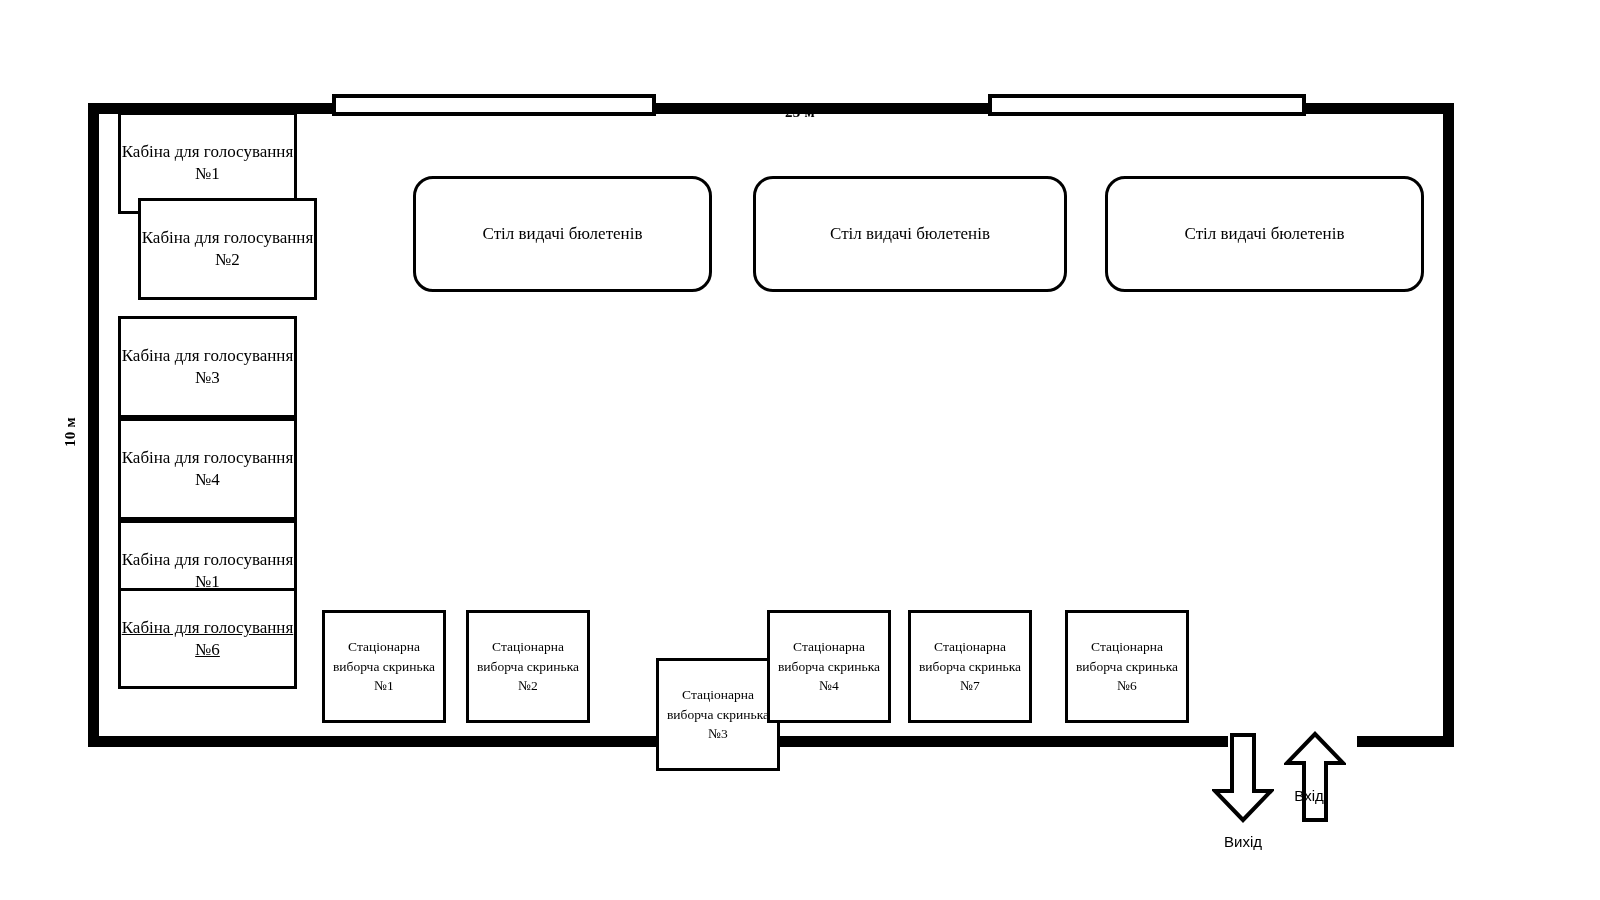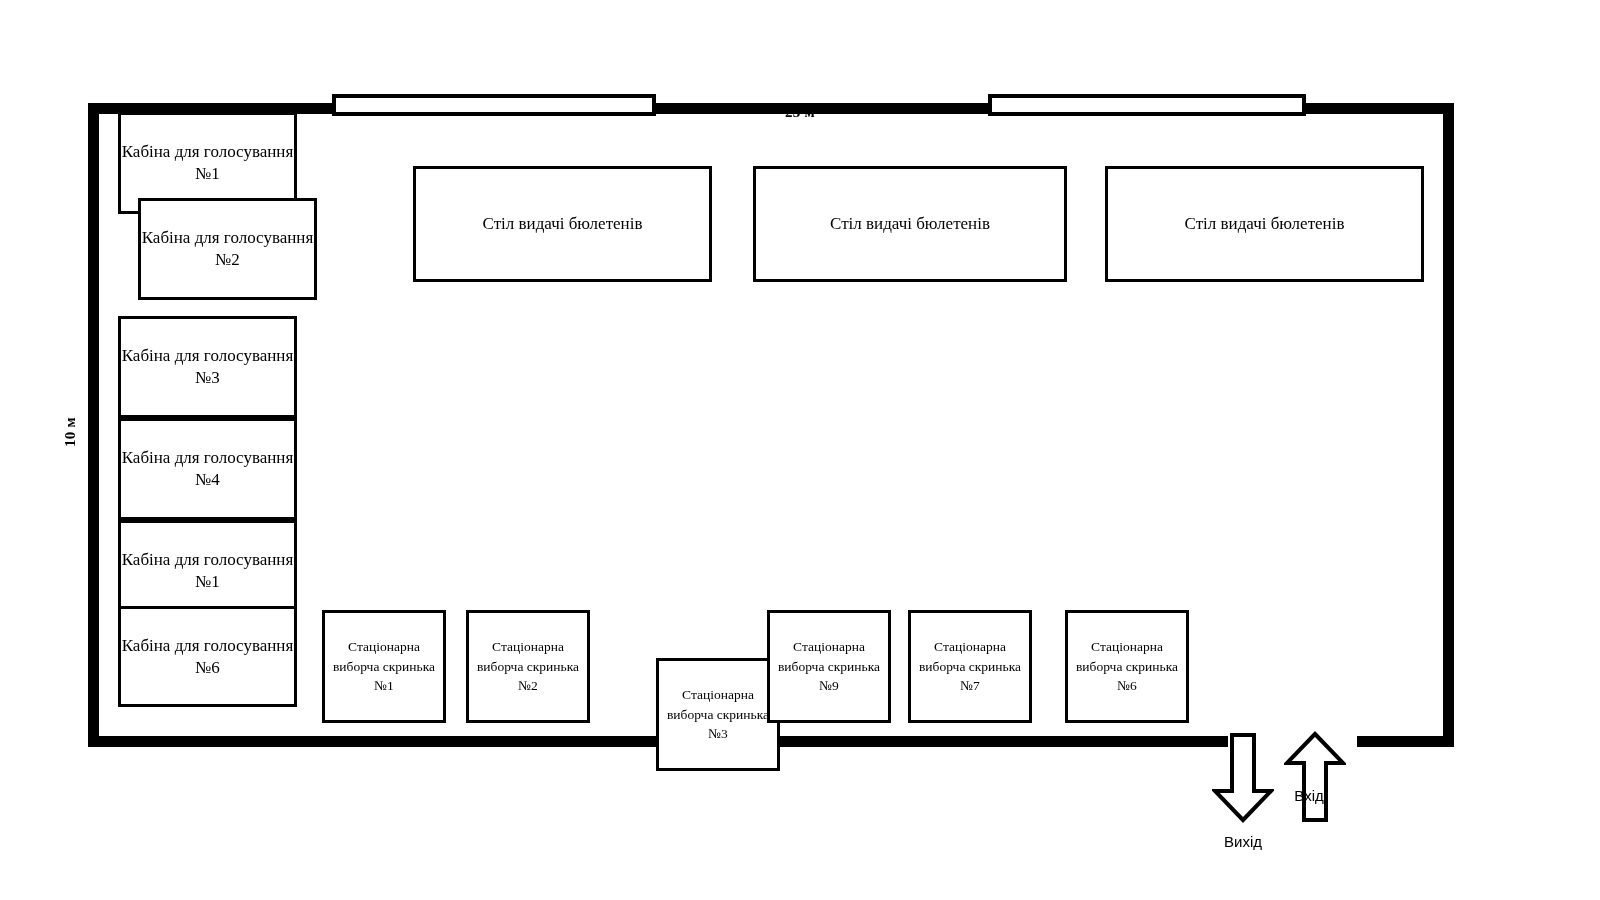--- a/index.html
+++ b/index.html
@@ -67,28 +67,29 @@
     width:179px;
     height:102px;
     font-size:17px;
     border-width:3px;
   }
   .booth-1{top:112px;}
   .booth-2{top:198px;margin-left:20px;}
   .booth-3{top:316px;}
   .booth-4{top:418px;}
   .booth-5{top:520px;}
-  .booth-6{top:606px;height:101px;}
+  .booth-6{top:588px;height:101px;text-decoration:underline;}
 
   
   .table-box{
-    top:166px;
+    top:176px;
     height:116px;
     font-size:17px;
     border-width:3px;
+    border-radius:20px;
   }
   .table-1{left:413px;width:299px;}
   .table-2{left:753px;width:314px;}
   .table-3{left:1105px;width:319px;}
 
   
   .ballotbox{
     top:610px;
     width:124px;
     height:113px;
@@ -142,21 +143,21 @@
   <div class="box booth booth-5">Кабіна для голосування №1</div>
   <div class="box booth booth-6">Кабіна для голосування №6</div>
 
   <div class="box table-box table-1">Стіл видачі бюлетенів</div>
   <div class="box table-box table-2">Стіл видачі бюлетенів</div>
   <div class="box table-box table-3">Стіл видачі бюлетенів</div>
 
   <div class="box ballotbox bb-1">Стаціонарна виборча скринька №1</div>
   <div class="box ballotbox bb-2">Стаціонарна виборча скринька №2</div>
   <div class="box ballotbox bb-3">Стаціонарна виборча скринька №3</div>
-  <div class="box ballotbox bb-4">Стаціонарна виборча скринька №9</div>
+  <div class="box ballotbox bb-4">Стаціонарна виборча скринька №4</div>
   <div class="box ballotbox bb-5">Стаціонарна виборча скринька №7</div>
   <div class="box ballotbox bb-6">Стаціонарна виборча скринька №6</div>
 
   <div class="arrow arrow-exit">
     <svg width="62" height="90" viewBox="0 0 62 90">
       <polygon points="20,2 42,2 42,58 59,58 31,87 3,58 20,58" fill="#ffffff" stroke="#000000" stroke-width="4" stroke-linejoin="miter"></polygon>
     </svg>
   </div>
   <div class="arrow-label label-exit">Вихід</div>
 

